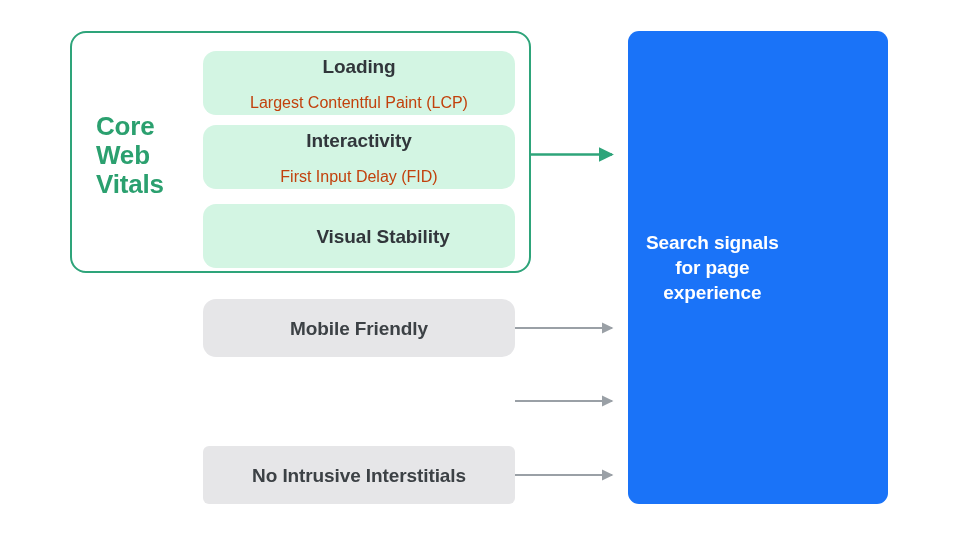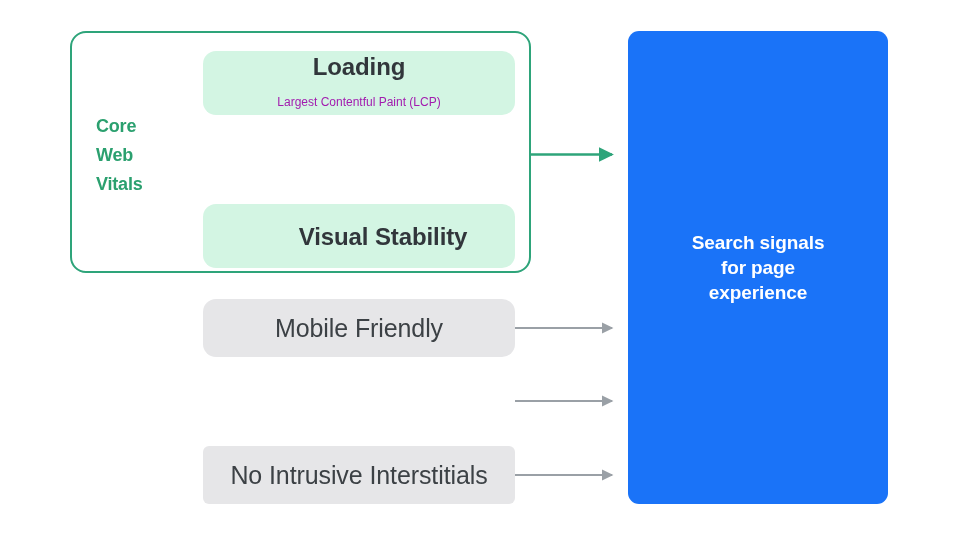--- a/index.html
+++ b/index.html
@@ -36,21 +36,21 @@
     background: #ffffff;
   }
 
   .cwv-label {
     position: absolute;
     left: 96px;
     top: 112px;
     width: 96px;
     text-align: left;
     color: #2BA06F;
-    font-size: 18px;
+    font-size: 26px;
     line-height: 29px;
     font-weight: bold;
     letter-spacing: -0.2px;
     white-space: pre-line;
   }
 
   
   .metric-card {
     position: absolute;
     left: 203px;
@@ -63,28 +63,28 @@
     flex-direction: column;
     align-items: center;
     justify-content: center;
   }
   .metric-card.m0 { top: 51px; }
   .metric-card.m1 { top: 125px; }
   .metric-card.m2 { top: 204px; padding-left: 48px; }
 
   .metric-title {
     color: #31363B;
-    font-size: 24px;
+    font-size: 19px;
     line-height: 23px;
     font-weight: bold;
     letter-spacing: -0.1px;
   }
   .metric-sub {
-    color: #a21caf;
-    font-size: 12px;
+    color: #c2410c;
+    font-size: 16px;
     line-height: 17px;
     font-weight: normal;
     margin-top: 16px;
   }
 
   
   .signal-card {
     position: absolute;
     left: 203px;
     width: 312px;
@@ -94,38 +94,38 @@
     display: flex;
     align-items: center;
     justify-content: center;
   }
   .signal-card.s0 { top: 299px; }
   .signal-card.s1 { top: 372px; }
   .signal-card.s2 { top: 446px; border-radius: 6px; }
 
   .signal-label {
     color: #3C4145;
-    font-size: 25px;
+    font-size: 19px;
     line-height: 23px;
-    font-weight: normal;
+    font-weight: bold;
     letter-spacing: -0.1px;
   }
 
   
   .blue-panel {
     position: absolute;
     left: 628px;
     top: 31px;
     width: 260px;
     height: 473px;
     background: #1A73F8;
     border-radius: 11px;
     display: flex;
     align-items: center;
-    justify-content: center;
+    justify-content: flex-start;
   }
   .blue-panel-text {
     color: #ffffff;
     font-size: 19px;
     line-height: 25px;
     font-weight: bold;
     text-align: center;
     letter-spacing: -0.1px;
     white-space: pre-line;
     padding: 0 18px;
@@ -148,20 +148,24 @@
 
   <div class="cwv-label">Core
 Web
 Vitals</div>
 
   <div class="metric-card m0">
     <div class="metric-title">Loading</div>
     <div class="metric-sub">Largest Contentful Paint (LCP)</div>
   </div>
 
+  <div class="metric-card m1">
+    <div class="metric-title">Interactivity</div>
+    <div class="metric-sub">First Input Delay (FID)</div>
+  </div>
 
   <div class="metric-card m2">
     <div class="metric-title">Visual Stability</div>
   </div>
 
   <div class="signal-card s0">
     <div class="signal-label">Mobile Friendly</div>
   </div>
 
 

